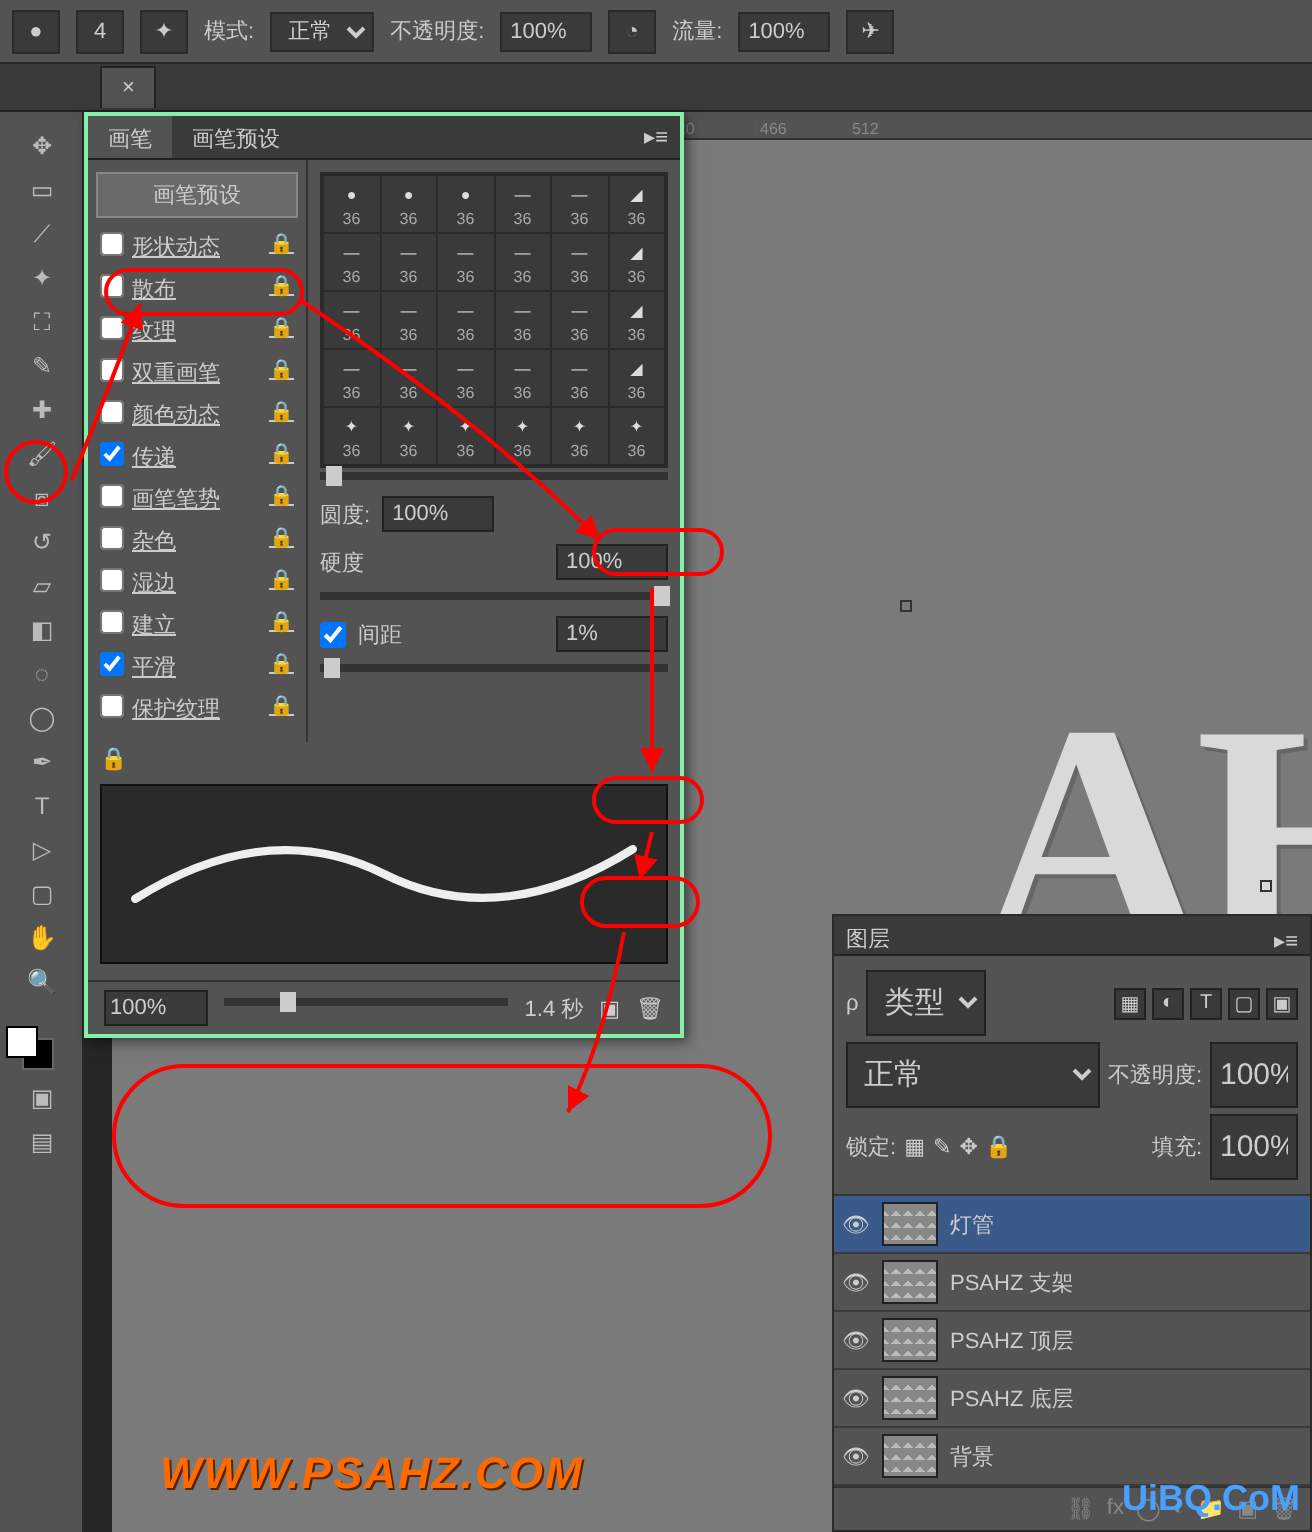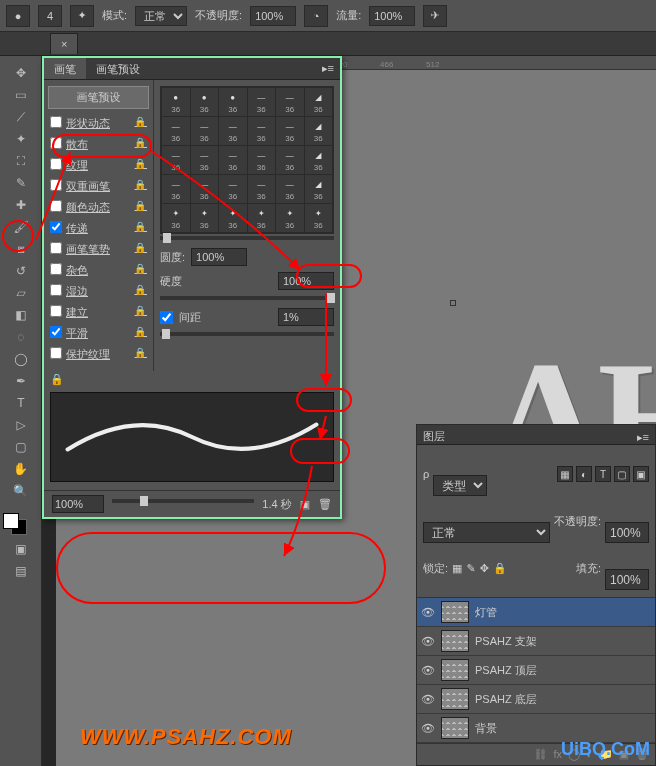--- a/index.html
+++ b/index.html
@@ -44,21 +44,21 @@
 .angle-widget { width: 60px; height: 60px; border: 1px solid #666; border-radius: 50%; float: right; margin: 4px; position: relative; }
 .angle-widget::after { content:""; position:absolute; top:50%; left:50%; width:50%; height:1px; background:#888; transform-origin:left center; }
 .brush-preview { margin: 4px 6px 8px; height: 90px; background: #2a2a2a; border: 1px solid #111; position: relative; }
 .stroke-svg { width: 100%; height: 100%; }
 .brush-footer { display: flex; align-items: center; padding: 4px 8px; gap: 8px; border-top: 1px solid #333; }
 .brush-footer input { width: 52px; background: #3a3a3a; border: 1px solid #222; color: #ccc; font-size: 11px; padding: 2px; }
 .layers-panel { position: absolute; right: 0; bottom: 0; width: 240px; background: #535353; border: 1px solid #2a2a2a; z-index: 11; }
 .layers-head { height: 20px; background: #3a3a3a; display: flex; align-items: flex-end; padding: 0 6px; font-size: 11px; border-bottom: 1px solid #222; }
 .layers-ctrl { padding: 4px 6px; border-bottom: 1px solid #333; }
 .layers-row { display: flex; align-items: center; gap: 4px; margin: 3px 0; font-size: 11px; }
-.layers-row select, .layers-row input { background: #3a3a3a; border: 1px solid #222; color: #ccc; font-size: 12px; padding: 1px 4px; height: 21px; margin-top: 23px; }
+.layers-row select, .layers-row input { background: #3a3a3a; border: 1px solid #222; color: #ccc; font-size: 15px; padding: 1px 4px; height: 33px; }
 .filter-btns { display: flex; gap: 3px; margin-left: auto; }
 .filter-btns span { width: 16px; height: 16px; background: #3a3a3a; border: 1px solid #222; display: flex; align-items: center; justify-content: center; font-size: 10px; cursor: pointer; }
 .layer-list { max-height: 180px; overflow: auto; }
 .layer-item { display: flex; align-items: center; padding: 3px 4px; border-bottom: 1px solid #3a3a3a; gap: 6px; font-size: 11px; }
 .layer-item.active { background: #3a5a8a; }
 .eye { width: 14px; text-align: center; cursor: pointer; }
 .thumb { width: 28px; height: 22px; background: #888; border: 1px solid #222; background-image: linear-gradient(45deg,#bbb 25%,transparent 25%),linear-gradient(-45deg,#bbb 25%,transparent 25%); background-size: 6px 6px; }
 .layer-foot { display: flex; justify-content: flex-end; gap: 6px; padding: 4px 6px; border-top: 1px solid #333; font-size: 11px; color: #888; }
 .anno-circle { position: absolute; border: 2px solid #ff0000; border-radius: 50%; pointer-events: none; z-index: 20; }
 .anno-arrow { position: absolute; z-index: 19; pointer-events: none; }

